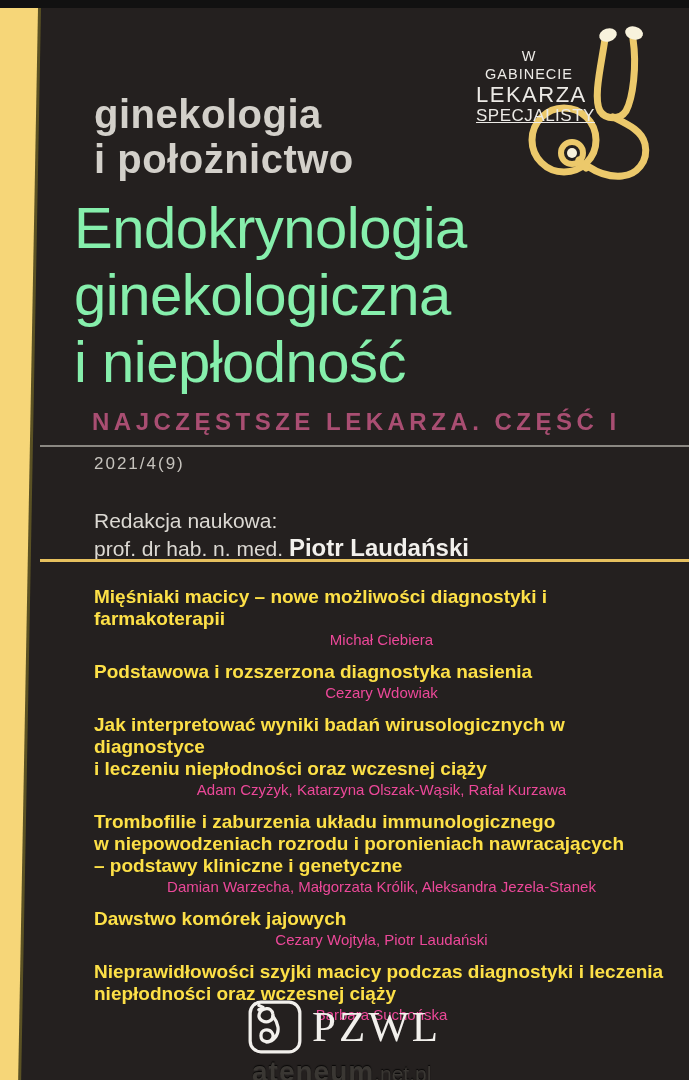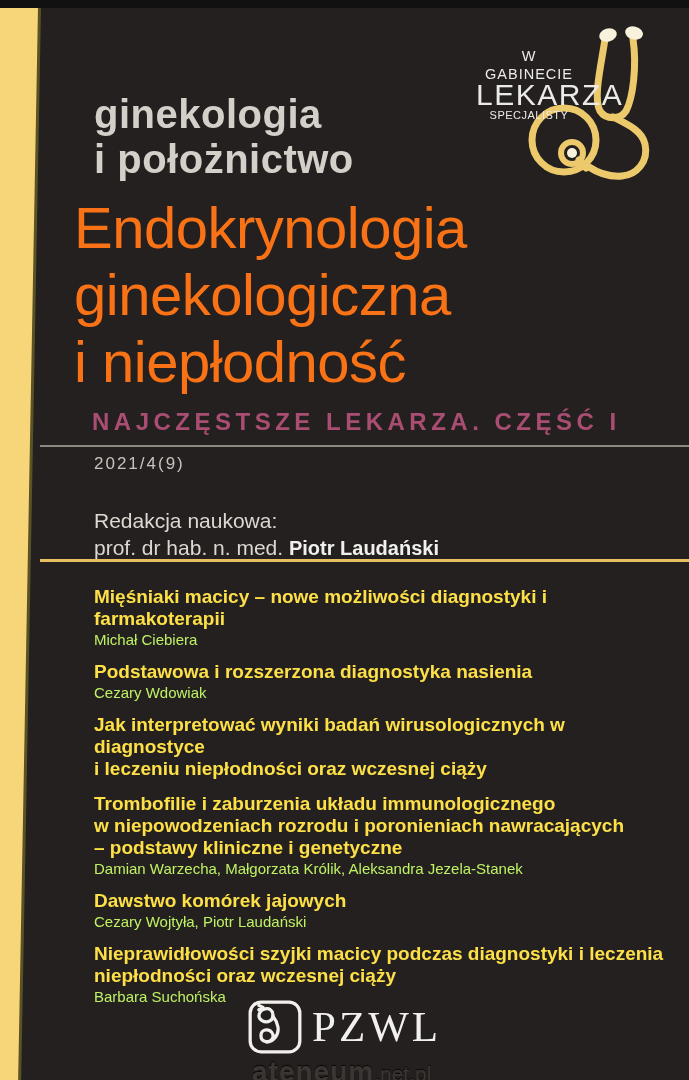--- a/index.html
+++ b/index.html
@@ -23,53 +23,53 @@
   .masthead{
     position:absolute;left:94px;top:84px;
     font-size:40px;font-weight:700;line-height:45px;
     color:#d3d0ca;white-space:pre-line;letter-spacing:0.5px;
   }
   .badge-text{
     position:absolute;left:476px;top:39px;width:106px;text-align:center;
     color:#eceae6;
   }
   .badge-text .b1{font-size:14.5px;letter-spacing:1px;line-height:18px;}
-  .badge-text .b2{font-size:30px;letter-spacing:1.5px;line-height:24px;}
-  .badge-text .b3{font-size:11px;letter-spacing:0.5px;line-height:17px;}
+  .badge-text .b2{font-size:22px;letter-spacing:1.5px;line-height:24px;}
+  .badge-text .b3{font-size:17px;letter-spacing:0.5px;line-height:17px;text-decoration:underline;}
   .steth{position:absolute;left:439px;top:8px;}
   .title{
     position:absolute;left:74px;top:186px;margin:0;
     font-size:58px;font-weight:400;line-height:67px;letter-spacing:-0.5px;
-    color:#f97316;white-space:pre-line;
+    color:#86efac;white-space:pre-line;
   }
   .subtitle{
     position:absolute;left:92px;top:400px;
     font-size:24px;font-weight:600;letter-spacing:4.5px;
     color:#a94e72;
   }
   .rule{position:absolute;left:40px;width:649px;}
   .rule-top{top:437px;height:2px;background:#8b8882;}
   .rule-gold{top:551px;height:3px;background:#e6c05e;}
   .issue{
     position:absolute;left:94px;top:446px;
     font-size:17px;letter-spacing:2px;color:#c6c3bd;
   }
   .editors{
     position:absolute;left:94px;top:499px;
     font-size:21px;line-height:27px;color:#dcd9d3;
   }
-  .editors .name{font-weight:700;font-size:20px;color:#f2f0ec;text-align:right;}
+  .editors .name{font-weight:700;font-size:24px;color:#f2f0ec;text-align:right;}
   .toc{position:absolute;left:94px;top:578px;width:575px;}
   .entry{margin-bottom:13px;}
   .etitle{
     font-size:19px;font-weight:700;line-height:22px;
     color:#fde047;white-space:pre-line;
   }
   .eauthors{
-    font-size:15px;line-height:16px;margin-top:2px;color:#bef264;
+    font-size:15px;line-height:16px;margin-top:2px;color:#ec4899;text-align:center;
   }
   .publisher{
     position:absolute;left:0;top:992px;width:689px;
     display:flex;align-items:center;justify-content:center;gap:10px;
   }
   .pzwl{
     font-family:"Liberation Serif",serif;
     font-size:43px;letter-spacing:3px;color:#f2f0ec;line-height:54px;
   }
   .watermark{
@@ -129,20 +129,21 @@
       <div class="etitle">Mięśniaki macicy – nowe możliwości diagnostyki i farmakoterapii</div>
       <div class="eauthors">Michał Ciebiera</div>
     </div>
     <div class="entry">
       <div class="etitle">Podstawowa i rozszerzona diagnostyka nasienia</div>
       <div class="eauthors">Cezary Wdowiak</div>
     </div>
     <div class="entry">
       <div class="etitle">Jak interpretować wyniki badań wirusologicznych w diagnostyce
 i leczeniu niepłodności oraz wczesnej ciąży</div>
+      <div class="eauthors">Adam Czyżyk, Katarzyna Olszak-Wąsik, Rafał Kurzawa</div>
     </div>
     <div class="entry">
       <div class="etitle">Trombofilie i zaburzenia układu immunologicznego
 w niepowodzeniach rozrodu i poronieniach nawracających
 – podstawy kliniczne i genetyczne</div>
       <div class="eauthors">Damian Warzecha, Małgorzata Królik, Aleksandra Jezela-Stanek</div>
     </div>
     <div class="entry">
       <div class="etitle">Dawstwo komórek jajowych</div>
       <div class="eauthors">Cezary Wojtyła, Piotr Laudański</div>

